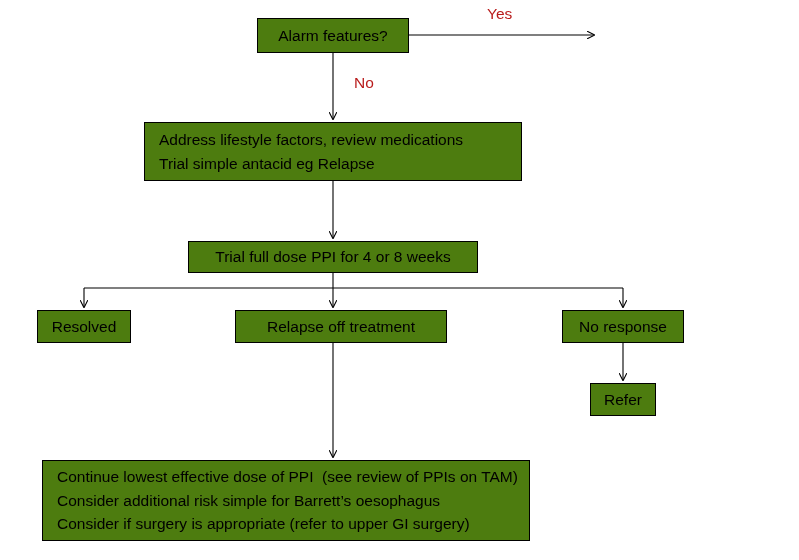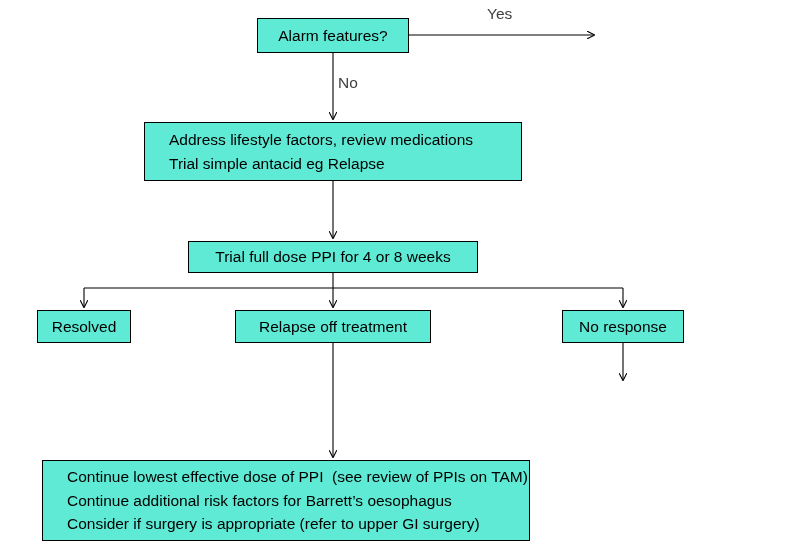--- a/index.html
+++ b/index.html
@@ -23,45 +23,45 @@
     left: 0;
     top: 0;
     width: 799px;
     height: 560px;
     pointer-events: none;
   }
   .node {
     position: absolute;
     box-sizing: border-box;
     border: 1px solid #000000;
-    background: #5eead4;
+    background: #4d7c0f;
     display: flex;
     flex-direction: column;
     justify-content: center;
     font-size: 15.5px;
     line-height: 1.52;
     color: #000000;
     z-index: 2;
   }
   .node.centered {
     align-items: center;
     text-align: center;
   }
   .node.left {
     align-items: flex-start;
     text-align: left;
-    padding-left: 24px;
+    padding-left: 14px;
   }
   .node .line {
     white-space: pre;
   }
   .edge-label {
     position: absolute;
     font-size: 15.5px;
-    color: #404040;
+    color: #b91c1c;
     z-index: 2;
     white-space: pre;
   }
 </style>
 </head>
 <body>
 
 <div id="flowchart-canvas">
 
   <svg id="flow-svg" viewBox="0 0 799 560">
@@ -111,32 +111,35 @@
   </div>
 
   <div class="node centered" style="left:188px; top:241px; width:290px; height:32px;text-align:center;">
     <span class="line">Trial full dose PPI for 4 or 8 weeks</span>
   </div>
 
   <div class="node centered" style="left:37px; top:310px; width:94px; height:33px;">
     <span class="line">Resolved</span>
   </div>
 
-  <div class="node centered" style="left:235px; top:310px; width:196px; height:33px;">
+  <div class="node centered" style="left:235px; top:310px; width:212px; height:33px;">
     <span class="line">Relapse off treatment</span>
   </div>
 
   <div class="node centered" style="left:562px; top:310px; width:122px; height:33px;">
     <span class="line">No response</span>
   </div>
 
+  <div class="node centered" style="left:590px; top:383px; width:66px; height:33px;">
+    <span class="line">Refer</span>
+  </div>
 
   <div class="node left" style="left:42px; top:460px; width:488px; height:81px;">
     <span class="line">Continue lowest effective dose of PPI  (see review of PPIs on TAM)</span>
-    <span class="line">Continue additional risk factors for Barrett’s oesophagus</span>
+    <span class="line">Consider additional risk simple for Barrett’s oesophagus</span>
     <span class="line">Consider if surgery is appropriate (refer to upper GI surgery)</span>
   </div>
 
   <div class="edge-label" style="left:487px; top:5px;">Yes</div>
 
-  <div class="edge-label" style="left:338px; top:74px;">No</div>
+  <div class="edge-label" style="left:354px; top:74px;">No</div>
 
 </div>
 
 </body></html>

